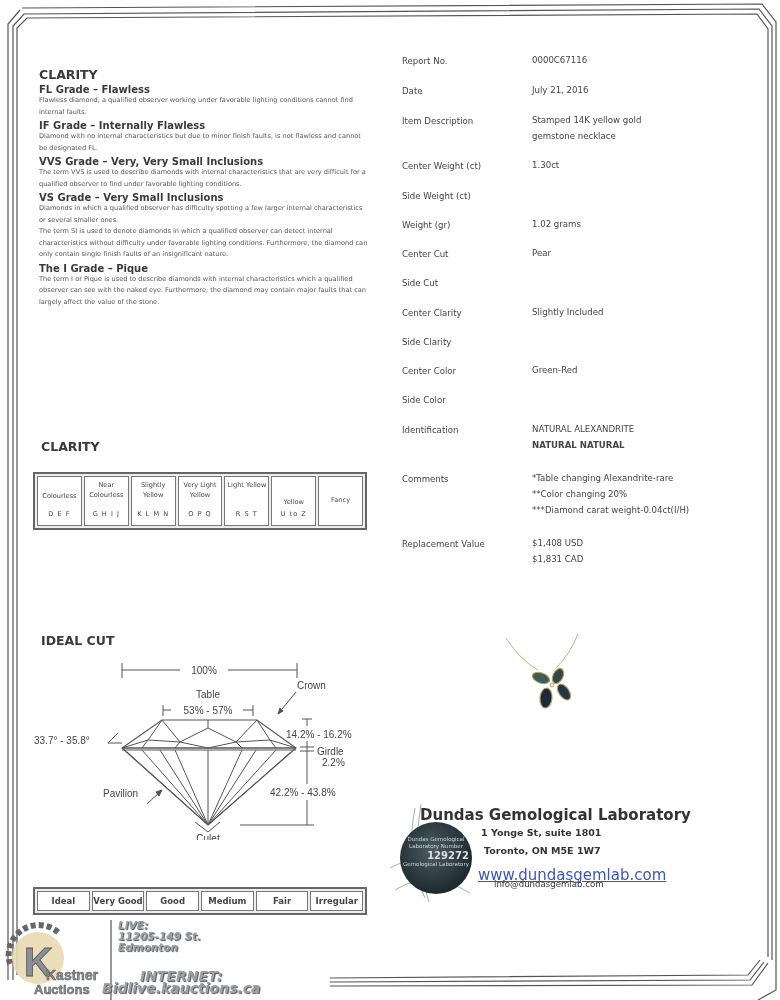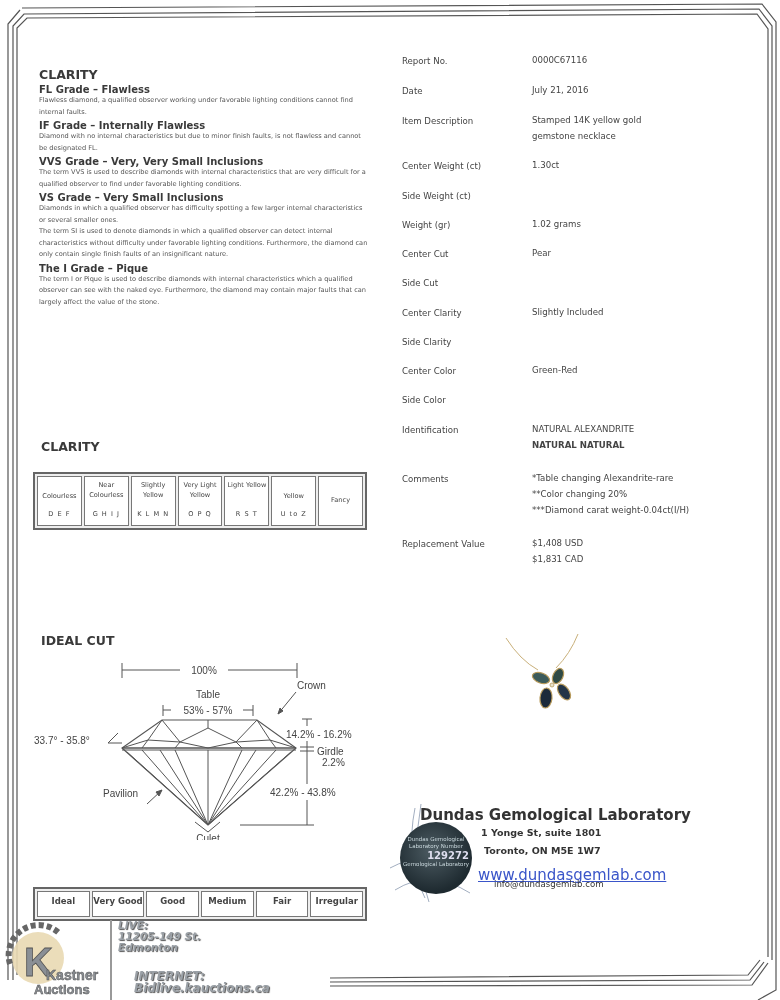--- a/index.html
+++ b/index.html
@@ -30,21 +30,21 @@
     .detail-row .val { position: absolute; left: 130px; top: 0; line-height: 16px; }
     .detail-row .val div { white-space: nowrap; }
     .bold { font-weight: bold; }
 
     
     #ideal-cut-title { left: 41px; top: 633px; }
     .diagram { position: absolute; left: 30px; top: 640px; width: 340px; height: 200px; }
     .diagram text { font-family: "Liberation Sans", sans-serif; font-size: 10px; fill: #444; }
 
     
-    .cut-table { position: absolute; left: 33px; top: 887px; width: 334px; height: 34px;
+    .cut-table { position: absolute; left: 33px; top: 887px; width: 334px; height: 28px;
       border: 2px solid #666; background: #eee; display: flex; padding: 2px; box-sizing: border-box; gap: 2px; }
     .cut-cell { flex: 1; background: #fff; border: 1px solid #777; text-align: center; font-family: "DejaVu Sans", sans-serif;
       font-weight: bold; font-size: 8.5px; line-height: 12px; color: #444; padding-top: 3px; box-sizing: border-box; }
 
     
     .lab { position: absolute; left: 420px; top: 806px; font-family: "DejaVu Sans", sans-serif; color: #333; }
     .lab .name { font-weight: bold; font-size: 15px; position: absolute; left: 0; top: 0; white-space: nowrap; }
     .lab .addr1 { font-weight: bold; font-size: 9.5px; position: absolute; left: 61px; top: 21px; white-space: nowrap; }
     .lab .addr2 { font-weight: bold; font-size: 9.5px; position: absolute; left: 64px; top: 39px; white-space: nowrap; }
     .lab .web { font-size: 15px; position: absolute; left: 58px; top: 60px; color: #3a55c9; text-decoration: underline; white-space: nowrap; }
@@ -54,22 +54,22 @@
       font-family: "DejaVu Sans", sans-serif; text-align: center; font-size: 5.5px; line-height: 7px; padding-top: 14px; box-sizing: border-box; }
     .lab-seal .num { font-size: 10px; line-height: 11px; font-weight: bold; color: #dde; margin-left: 24px; }
 
     
     .necklace { position: absolute; left: 500px; top: 630px; width: 90px; height: 85px; }
 
     
     .kastner { position: absolute; left: 4px; top: 920px; width: 110px; height: 80px; }
     .kastner-live { position: absolute; left: 118px; top: 920px; font-family: "DejaVu Sans", sans-serif; font-weight: bold; font-style: italic;
       font-size: 10.5px; line-height: 11px; color: #9aa0a6; text-shadow: 1px 1px 1px #555; }
-    .kastner-net { position: absolute; left: 134px; top: 970px; font-family: "DejaVu Sans", sans-serif; font-weight: bold; font-style: italic;
-      font-size: 12px; line-height: 12px; color: #9aa0a6; text-shadow: 1px 1px 1px #555; }
+    .kastner-net { position: absolute; left: 102px; top: 970px; font-family: "DejaVu Sans", sans-serif; font-weight: bold; font-style: italic;
+      font-size: 14px; line-height: 12px; color: #9aa0a6; text-shadow: 1px 1px 1px #555; text-align: center; }
     .kastner-divider { position: absolute; left: 110px; top: 920px; width: 2px; height: 80px; background: #999; }
   </style>
 </head>
 <body>
 
 <svg class="frame" viewBox="0 0 780 1000">
   <g fill="none" stroke="#555" stroke-width="1.2">
     <path d="M22,8 L762,4 L776,22 L776,990 L758,1000"></path>
     <path d="M8,980 L8,24 L20,10"></path>
     <path d="M13,980 L13,26 L24,14 L759,9 L772,26 L772,960"></path>
@@ -123,21 +123,21 @@
   </div>
   <div class="colour-cell">
     <span class="cl">Very Light Yellow</span>
     <span class="cg">O P Q</span>
   </div>
   <div class="colour-cell">
     <span class="cl">Light Yellow</span>
     <span class="cg">R S T</span>
   </div>
   <div class="colour-cell">
-    <span class="cl" style="margin-top:11px">Yellow</span>
+    <span class="cl" style="margin-top:17px">Yellow</span>
     <span class="cg">U to Z</span>
   </div>
   <div class="colour-cell center">
     <span class="cl">Fancy</span>
   </div>
 </div>
 
 <div>
   <div class="detail-row" style="top:56px">
     <span class="lbl">Report No.</span>

